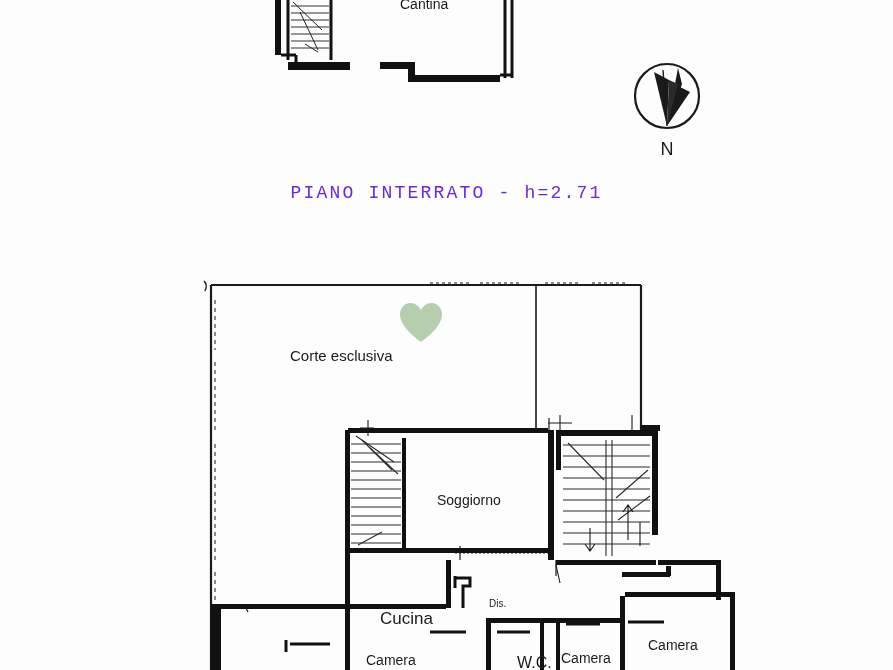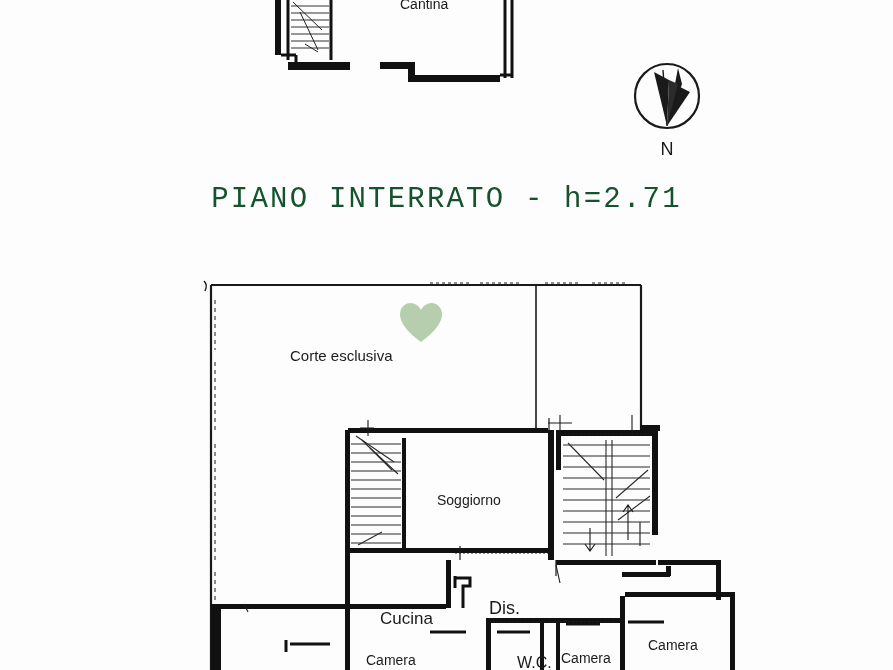--- a/index.html
+++ b/index.html
@@ -28,39 +28,39 @@
     white-space: nowrap;
     font-family: "Liberation Sans", sans-serif;
   }
   #sheet-title {
     position: absolute;
     left: 0;
     top: 183px;
     width: 893px;
     text-align: center;
     font-family: "Liberation Mono", monospace;
-    font-size: 29px;
+    font-size: 18px;
     letter-spacing: 2.2px;
-    color: #14532d;
+    color: #6d28d9;
     white-space: nowrap;
   }
   #compass-label {
     position: absolute;
     left: 650px;
     top: 139px;
     width: 34px;
     text-align: center;
     font-size: 18px;
     color: #1a1a1a;
   }
   .room-cantina   { left: 400px; top: -4px;  font-size: 14px; }
   .room-corte     { left: 290px; top: 347px; font-size: 15px; }
   .room-soggiorno { left: 437px; top: 480px; font-size: 14px; margin-top: 12px; }
   .room-cucina    { left: 380px; top: 609px; font-size: 17px; }
-  .room-dis       { left: 489px; top: 598px; font-size: 18px; }
+  .room-dis       { left: 489px; top: 598px; font-size: 10px; }
   .room-wc        { left: 517px; top: 654px; font-size: 16px; }
   .room-camera-1  { left: 366px; top: 652px; font-size: 14px; }
   .room-camera-2  { left: 561px; top: 650px; font-size: 14px; }
   .room-camera-3  { left: 648px; top: 637px; font-size: 14px; }
 </style>
 </head>
 <body>
 
 <div id="page">
 

